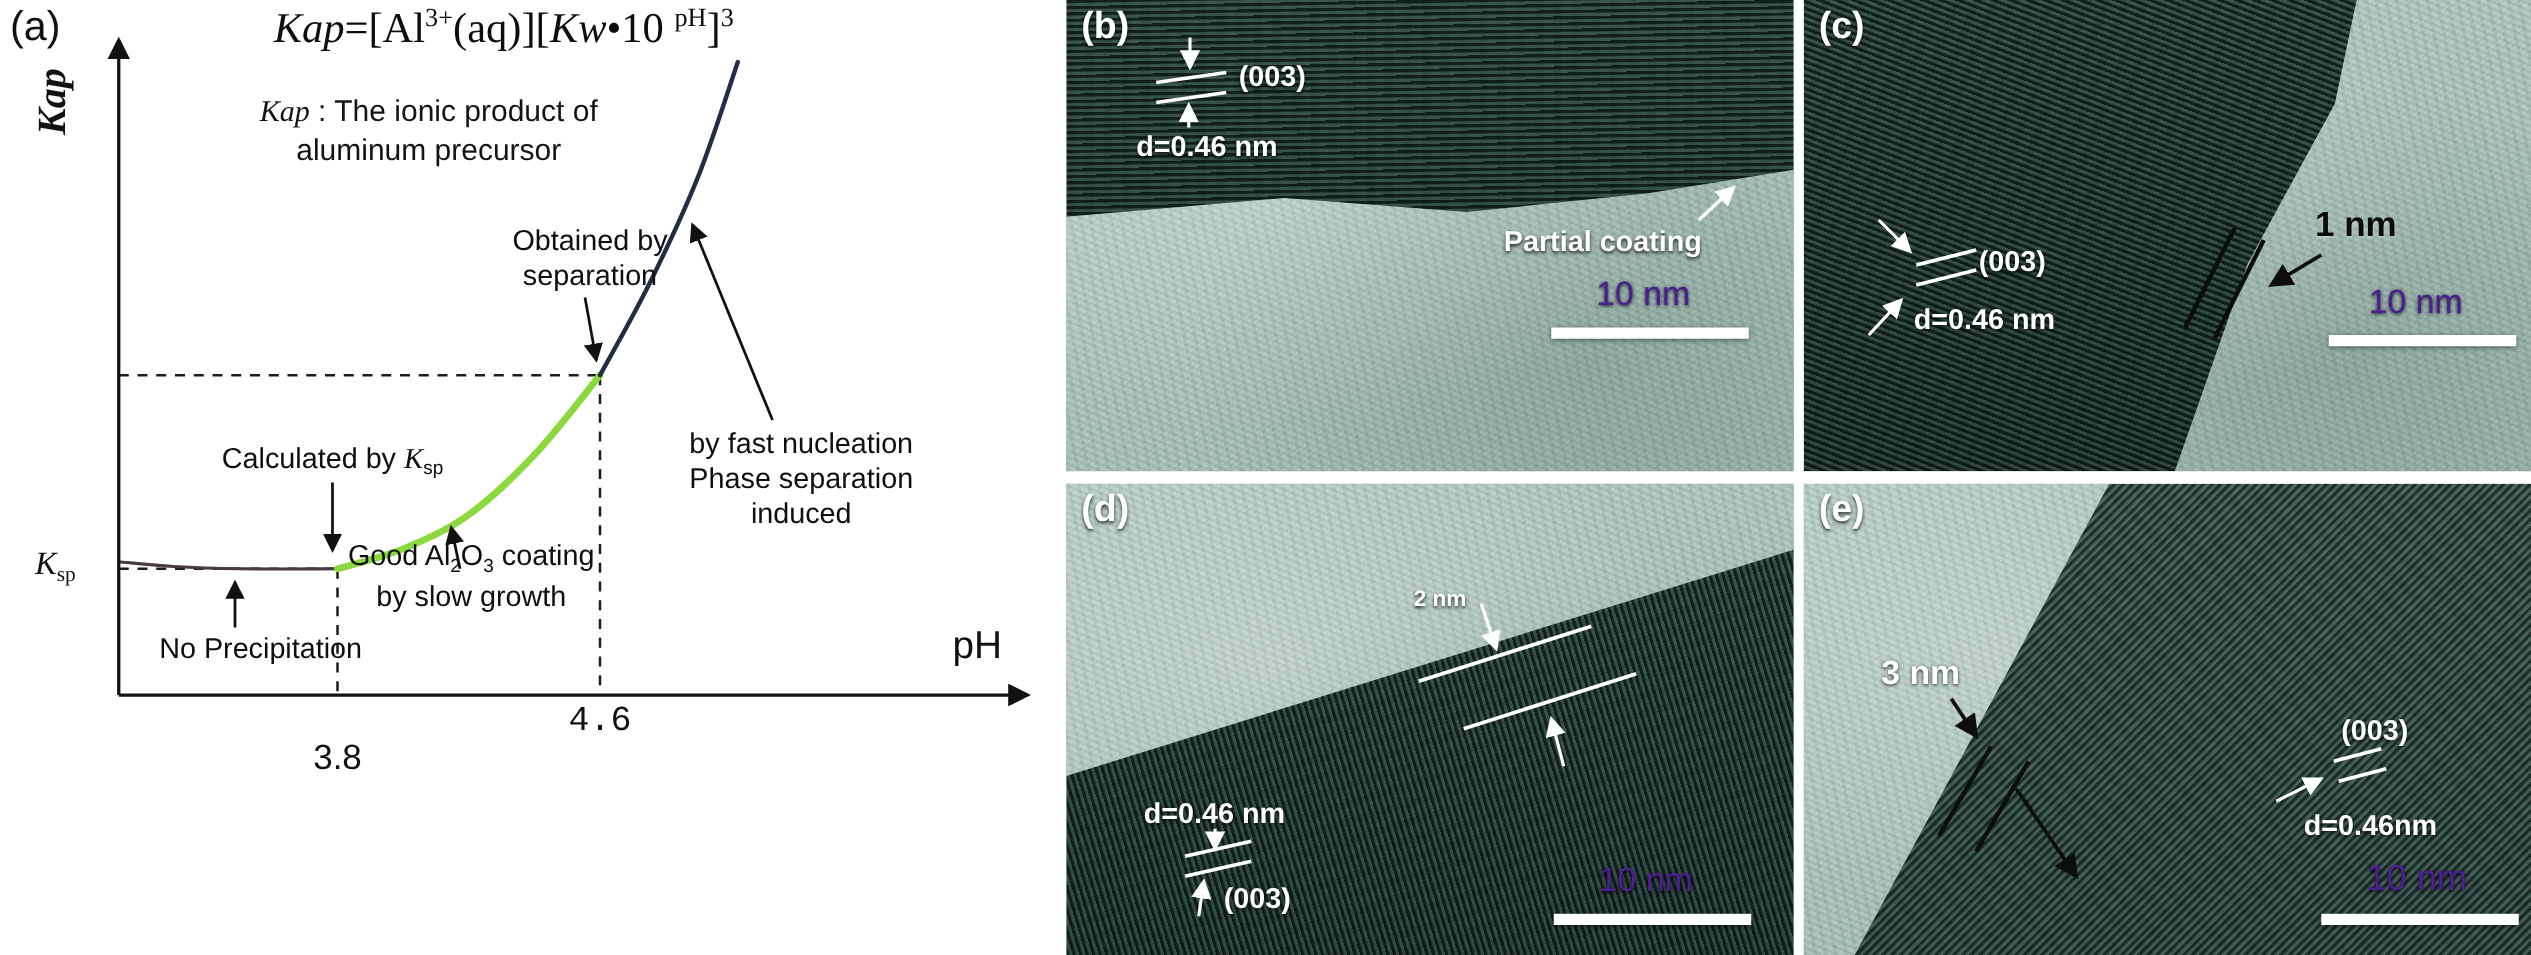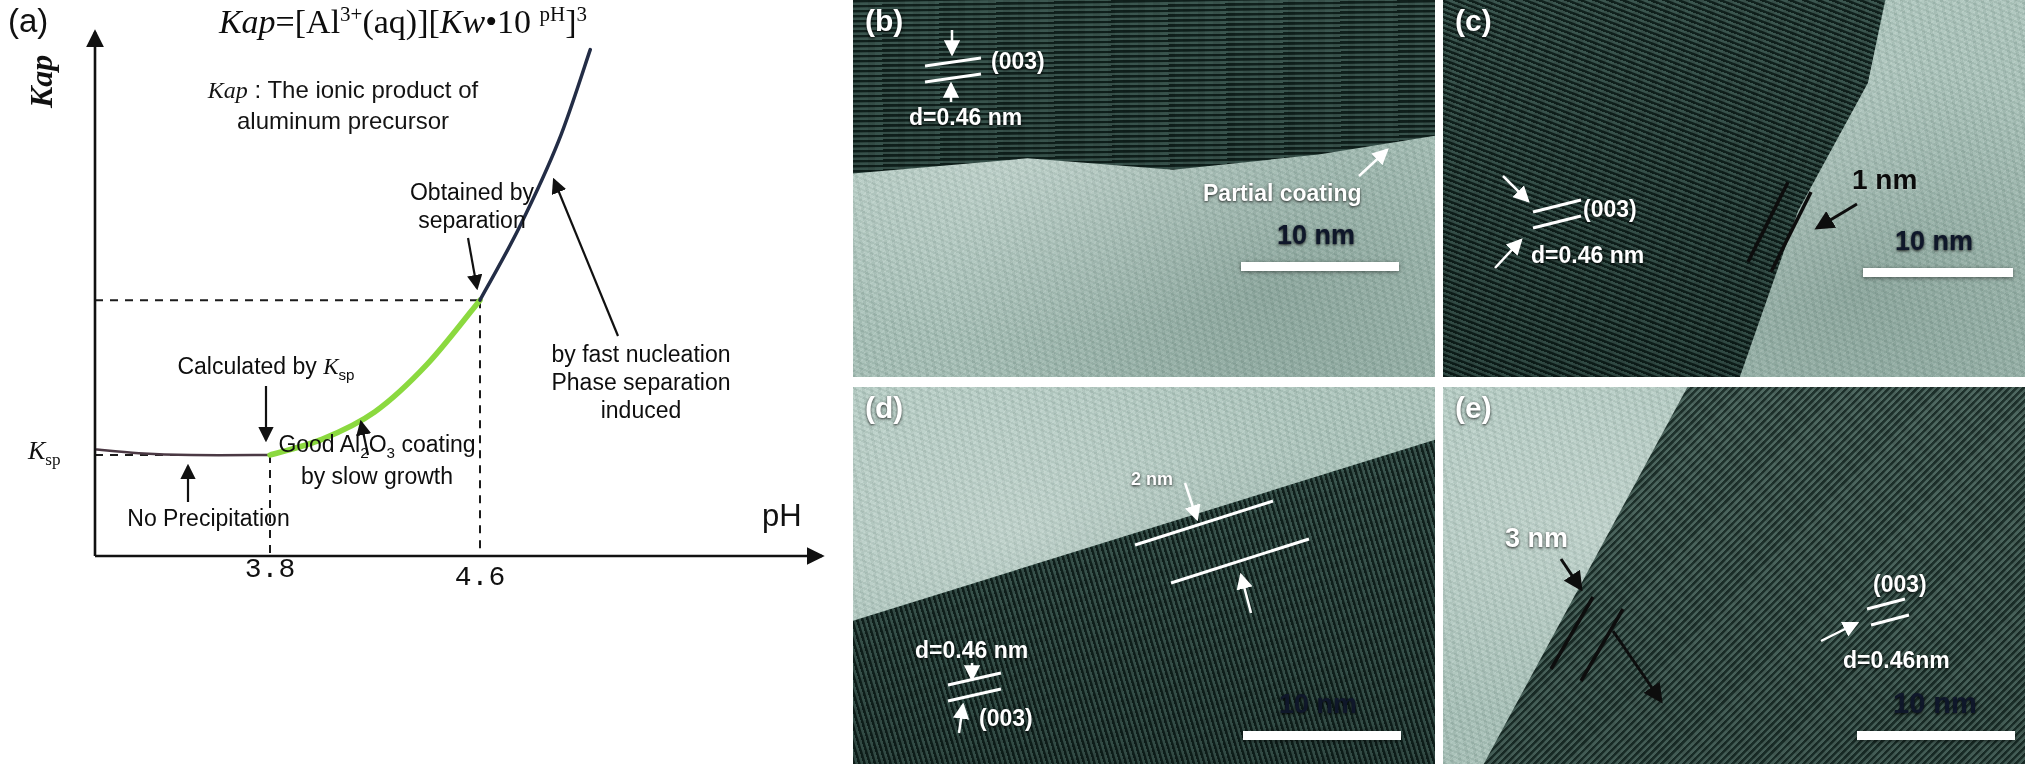--- a/index.html
+++ b/index.html
@@ -59,21 +59,21 @@
       repeating-linear-gradient(45deg, rgba(0,0,0,0.12) 0 7px, transparent 7px 16px),
       linear-gradient(#3a544d,#2a433d);}
   .ov{position:absolute;left:0;top:0;width:100%;height:100%;}
   .wl{stroke:#ffffff;stroke-width:3;}
   .wa{stroke:#ffffff;stroke-width:2.5;}
   .bl{stroke:#0d0d0d;stroke-width:3.5;}
   .ba{stroke:#0d0d0d;stroke-width:3;}
   .sbar{fill:#ffffff;filter:drop-shadow(0 1px 2px rgba(0,0,0,0.5));}
   .tlab{position:absolute;color:#fff;font-size:30px;font-weight:600;text-shadow:0 1px 3px rgba(0,0,0,0.8);}
   .ttext{position:absolute;color:#fff;font-size:23px;font-weight:600;text-shadow:0 1px 3px rgba(0,0,0,0.85);white-space:nowrap;}
-  .tscale{position:absolute;color:#0f172a;font-size:27px;font-weight:700;text-shadow:0 1px 3px rgba(0,0,0,0.85);white-space:nowrap;}
+  .tscale{position:absolute;color:#4c1d95;font-size:27px;font-weight:400;text-shadow:0 1px 3px rgba(0,0,0,0.85);white-space:nowrap;}
   .tdark{color:#0b0b0b;text-shadow:0 1px 2px rgba(255,255,255,0.35);}
 </style>
 </head>
 <body>
 
 <div class="fig">
 
   <section class="panel-a">
     <svg id="chart-svg" width="850" height="764" viewBox="0 0 850 764">
       <defs>
@@ -104,21 +104,21 @@
 
     <div class="abs a-label" style="left:8px;top:2px;">(a)</div>
 
     <div class="abs f-formula" style="left:118px;top:2px;width:570px;"><span class="fi">Kap</span><span>=[Al</span><sup>3+</sup><span>(aq)][</span><span class="fi">Kw</span><span>•10 </span><sup>pH</sup><span>]</span><sup>3</sup></div>
 
     <div class="abs f-caption" style="left:118px;top:76px;width:450px;"><span class="fi">Kap</span><span> : The ionic product of</span></div>
     <div class="abs f-caption" style="left:118px;top:107px;width:450px;">aluminum precursor</div>
 
     <div class="abs ksp-label" style="left:28px;top:436px;"><span class="fi">K</span><sub>sp</sub></div>
 
-    <div class="abs tick" style="left:240px;top:554px;width:60px;font-family:Liberation Mono, monospace;">3.8</div>
+    <div class="abs tick" style="left:240px;top:590px;width:60px;">3.8</div>
     <div class="abs tick" style="left:450px;top:562px;width:60px;font-family:Liberation Mono, monospace;">4.6</div>
     <div class="abs ph-label" style="left:762px;top:498px;">pH</div>
 
     <div class="abs ann" style="left:146px;top:352px;width:240px;"><span>Calculated by </span><span class="fi">K</span><sub>sp</sub></div>
 
     <div class="abs ann" style="left:382px;top:178px;width:180px;">
       <div>Obtained by</div>
       <div>separation</div>
     </div>
 

